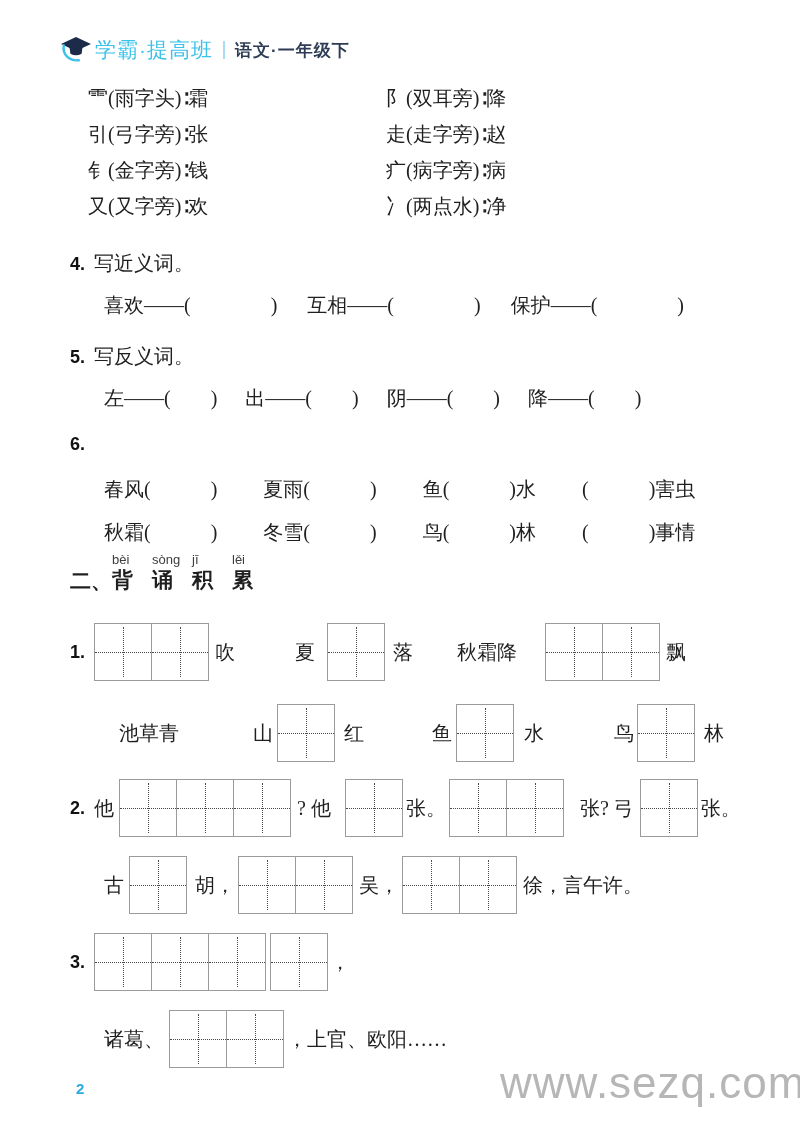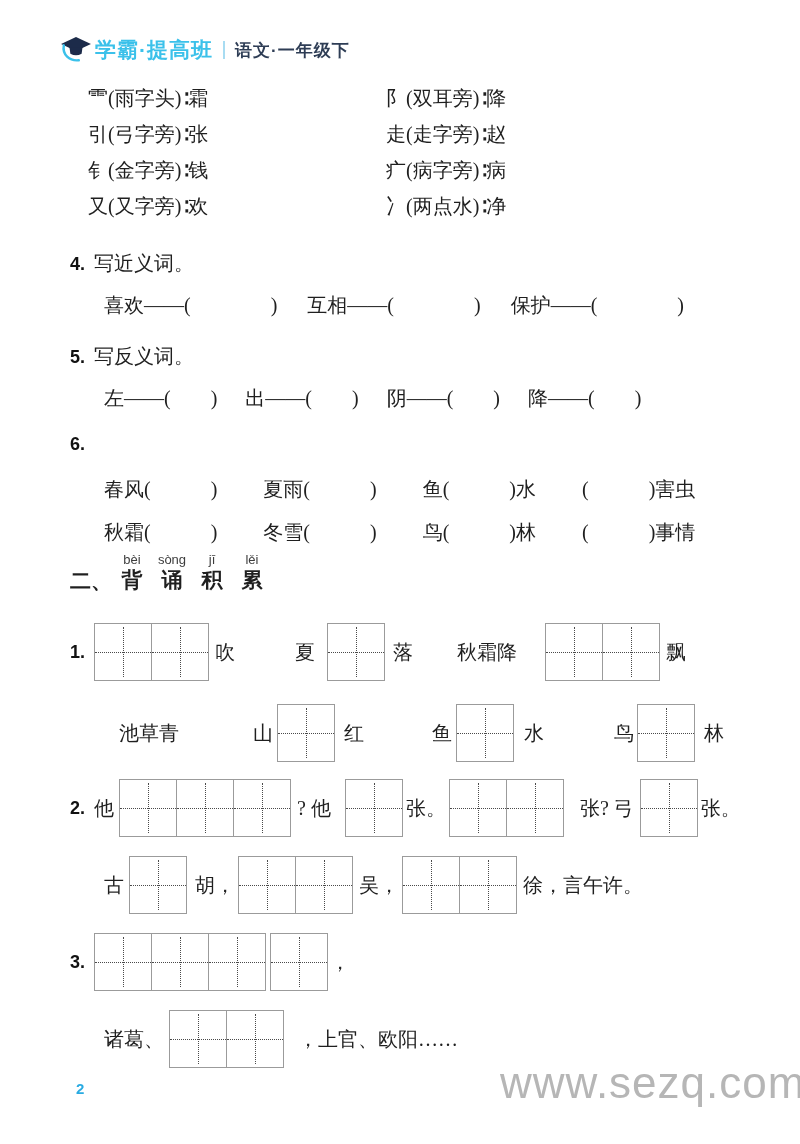--- a/index.html
+++ b/index.html
@@ -6,40 +6,40 @@
   body {
     width:800px; height:1144px; background:#ffffff;
     font-family:"Liberation Serif", serif; color:#1f1f1f;
   }
   .page { position:relative; width:800px; height:1144px; overflow:hidden; background:#fff; }
 
   
   .hdr { position:absolute; top:36px; left:60px; display:flex; align-items:center;
          font-family:"Liberation Sans", sans-serif; white-space:nowrap; }
   .cap { width:32px; height:28px; margin-right:3px; }
-  .brand { color:#3bc1ea; font-size:21px; font-weight:700; letter-spacing:1px; }
+  .brand { color:#3bc1ea; font-size:21px; font-weight:400; letter-spacing:1px; }
   .hsep { width:2px; height:18px; background:#a8dcf2; margin:0 10px; }
   .subtitle { color:#2e3d55; font-size:17px; font-weight:700; letter-spacing:1px; }
 
   
   .radicals { position:absolute; top:86px; left:88px; width:640px;
               display:grid; grid-template-columns:298px auto; row-gap:12px;
               font-size:20px; line-height:24px; white-space:nowrap; }
 
   
   .exhead { position:absolute; left:70px; display:flex; align-items:baseline; white-space:nowrap; }
   .exno { font-family:"Liberation Sans", sans-serif; font-weight:700; font-size:18px;
           color:#111; margin-right:9px; }
   .extitle { font-size:20px; }
   .exline { position:absolute; left:104px; display:flex; white-space:nowrap; font-size:20px; line-height:26px;text-align:right; }
 
   
   .memhead { position:absolute; top:551px; left:70px; display:flex; align-items:flex-end; }
   .memno { font-family:"Liberation Sans", sans-serif; font-weight:700; font-size:21px; line-height:1.1; }
-  .pychar { display:inline-flex; flex-direction:column; align-items:center; width:40px; }
+  .pychar { display:inline-flex; flex-direction:column; width:40px; }
   .py { font-family:"Liberation Sans", sans-serif; font-size:13px; color:#3d3d3d; line-height:17px; }
   .ch { font-family:"Liberation Sans", sans-serif; font-weight:700; font-size:21px; line-height:24px; }
 
   
   .row { position:absolute; display:flex; align-items:center; white-space:nowrap;
          font-size:20px; height:58px; }
   .no { font-family:"Liberation Sans", sans-serif; font-weight:700; font-size:18px;
         color:#111; margin-right:9px; }
   .tzg { display:flex; border:1px solid #9b9b9b; background:#fff; }
   .cell { width:56px; height:56px; position:relative; border-right:1px solid #9b9b9b; }
@@ -232,19 +232,19 @@
       </div>
     <span style="margin-left:2px">，</span>
   </div>
 
   <div class="row" style="top:1010px; left:104px">
     <span>诸葛、</span>
     <div class="tzg" style="margin-left:5px">
         <div class="cell"></div>
         <div class="cell"></div>
       </div>
-    <span style="margin-left:14px">，上官、欧阳……</span>
+    <span style="margin-left:3px">，上官、欧阳……</span>
   </div>
 
   <div class="pageno">2</div>
   <div class="wm">www.sezq.com</div>
 
 </div>
 
 </body></html>

